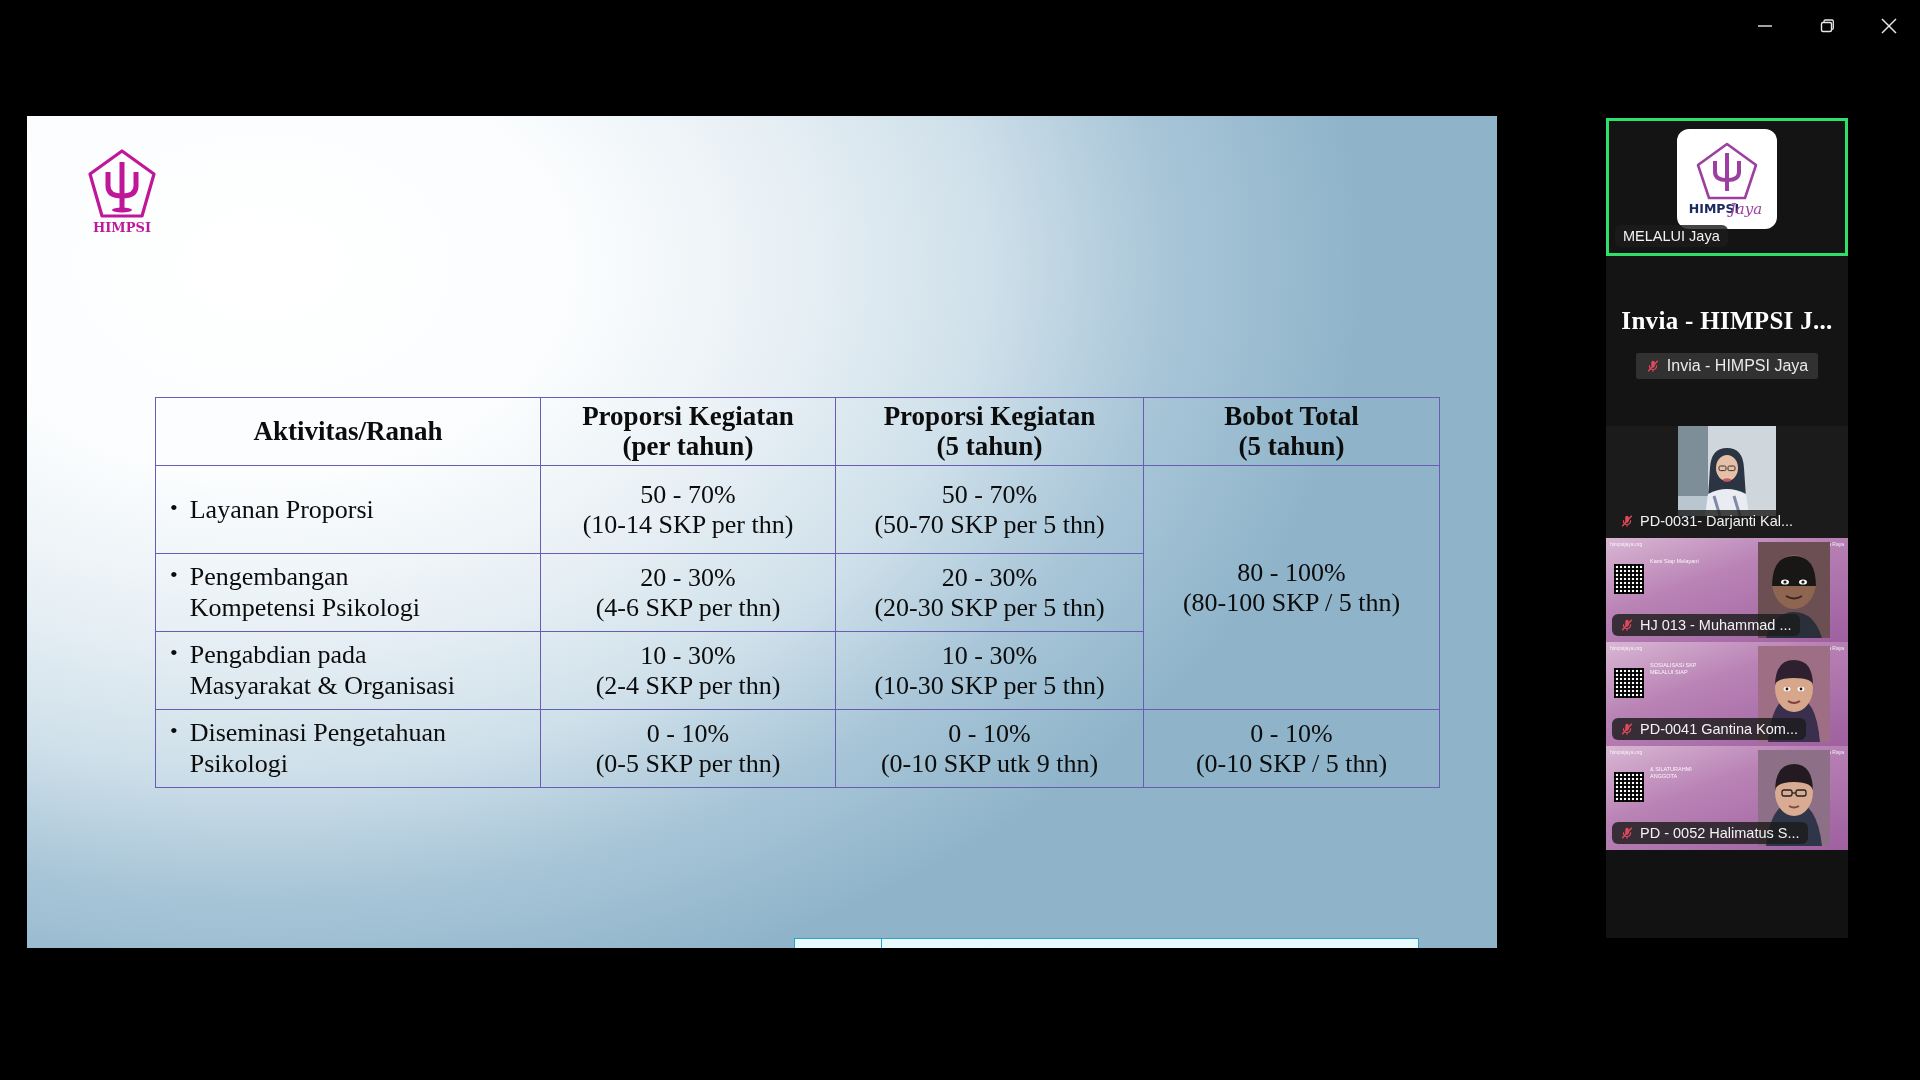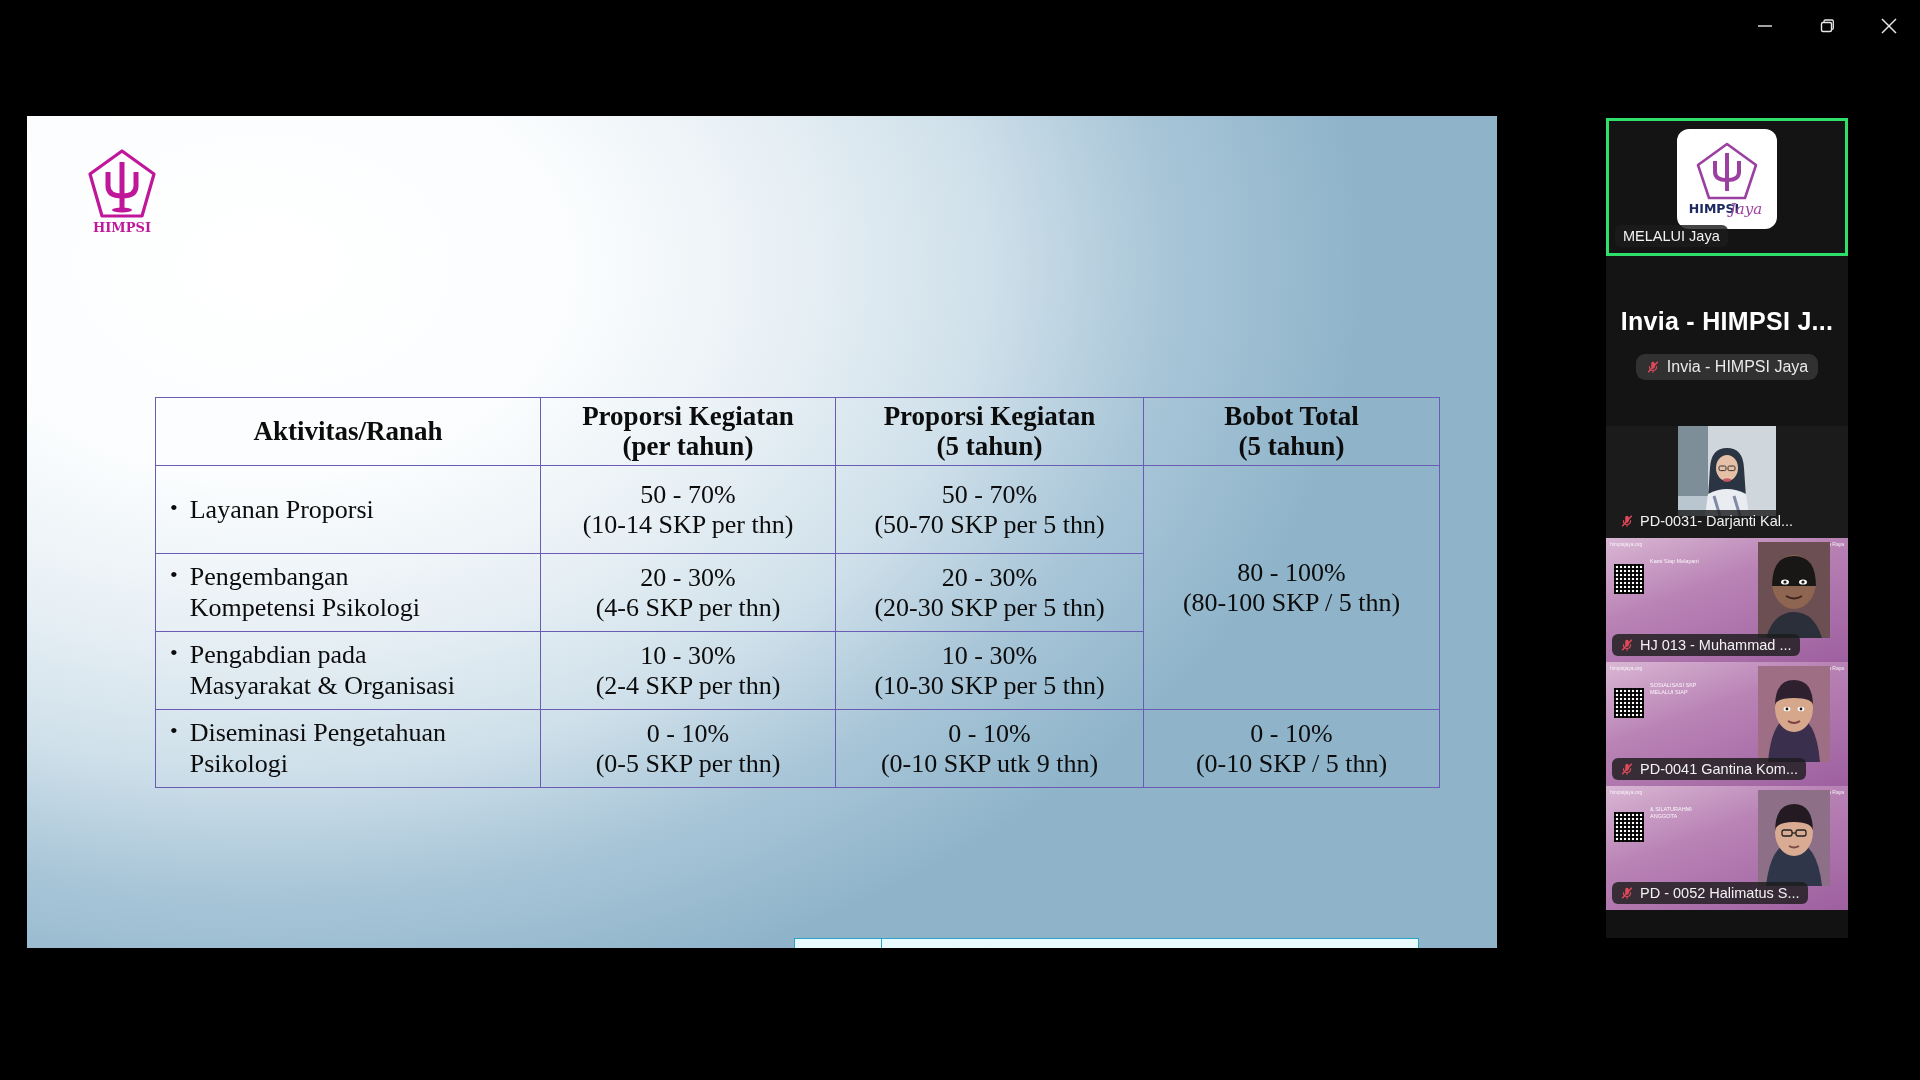--- a/index.html
+++ b/index.html
@@ -97,31 +97,32 @@
   .tile-active{height:138px;border:3px solid #2ee06a;background:#141414;box-sizing:border-box;}
   .logo-card{position:absolute;left:50%;top:8px;transform:translateX(-50%);
              width:100px;height:100px;background:#fff;border-radius:12px;
              display:flex;align-items:center;justify-content:center;}
 
   .tile-speaker{height:170px;background:#141414;display:flex;flex-direction:column;align-items:center;justify-content:center;}
   .speaker-title{
     color:#fff;font-weight:700;font-size:25px;letter-spacing:.3px;
     width:236px;text-align:center;white-space:nowrap;overflow:hidden;text-overflow:ellipsis;
     margin-top:4px;
+    font-family:Liberation Serif, serif;
   }
   .speaker-chip{
     margin-top:18px;display:flex;align-items:center;gap:7px;
-    background:rgba(52,52,52,.9);border-radius:9px;padding:4px 10px;
+    background:rgba(52,52,52,.9);border-radius:2px;padding:4px 10px;
     color:#eaeaea;font-size:16px;max-width:222px;white-space:nowrap;overflow:hidden;text-overflow:ellipsis;
   }
 
   .tile-cam{height:112px;}
   .cam-portrait{position:absolute;left:50%;top:0;transform:translateX(-50%);width:98px;height:90px;
                 background:linear-gradient(180deg,#9fb0bd 0%,#6e7f8c 55%,#35414b 100%);}
-  .tile-wide{height:124px;}
+  .tile-wide{height:104px;}
 
   
   .wb{position:absolute;inset:0;background:linear-gradient(160deg,#d9b7d4 0%,#b983b5 40%,#9e5fa0 100%);}
   .wb .wtop{position:absolute;left:4px;top:3px;font-size:5px;color:#fff;opacity:.85;}
   .wb .wtopr{position:absolute;right:4px;top:3px;font-size:5px;color:#fff;opacity:.9;}
   .wb .qr{position:absolute;left:8px;top:26px;width:30px;height:30px;background:
       repeating-linear-gradient(0deg,#111 0 2px,#fff 2px 4px),
       repeating-linear-gradient(90deg,#111 0 2px,transparent 2px 4px);
       background-blend-mode:multiply;}
   .wb .wtxt{position:absolute;left:44px;top:20px;width:66px;font-size:5.5px;color:#fff;line-height:1.35;opacity:.92;}

